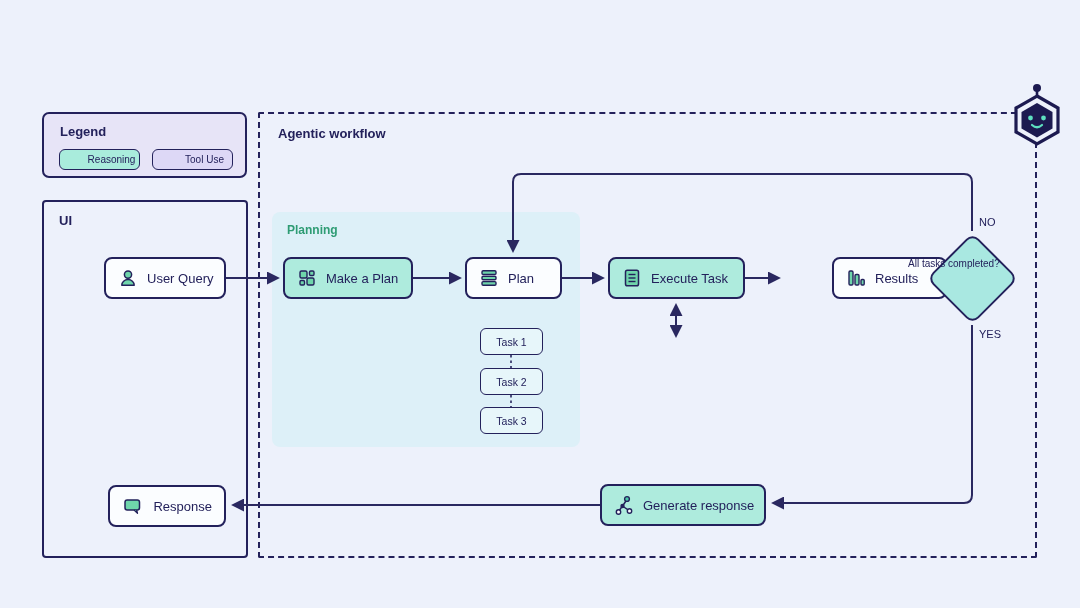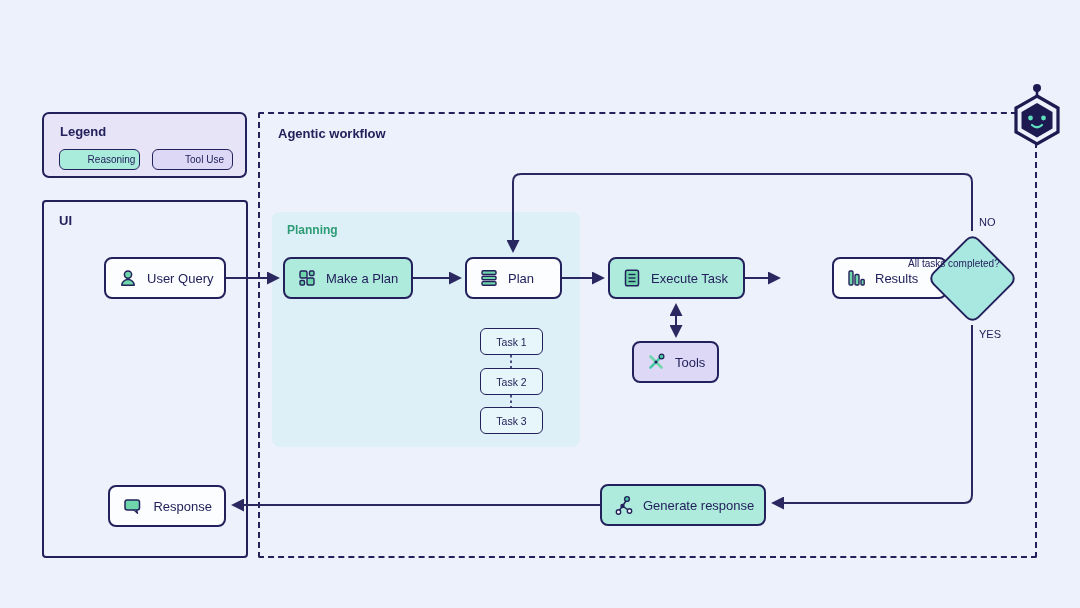--- a/index.html
+++ b/index.html
@@ -164,29 +164,20 @@
 
   <div class="node white" style="left:784px; top:257px; width:115px;margin-left:48px;">
     <svg width="20" height="20" viewBox="0 0 20 20">
       <rect x="3" y="3" width="4" height="14" rx="1.2" fill="#6fd5ab" stroke="#23215b" stroke-width="1.4"></rect>
       <rect x="9" y="6.5" width="4" height="10.5" rx="1.2" fill="#6fd5ab" stroke="#23215b" stroke-width="1.4"></rect>
       <rect x="15" y="11.5" width="3.2" height="5.5" rx="1" fill="#6fd5ab" stroke="#23215b" stroke-width="1.4"></rect>
     </svg>
     <span>Results</span>
   </div>
 
-  <div class="node lav" style="left:632px; top:341px; width:87px;">
-    <svg width="20" height="20" viewBox="0 0 20 20">
-      <line x1="4.5" y1="4.5" x2="15.5" y2="15.5" stroke="#6fd5ab" stroke-width="2.6" stroke-linecap="round"></line>
-      <line x1="15.5" y1="4.5" x2="4.5" y2="15.5" stroke="#49c8a8" stroke-width="2.6" stroke-linecap="round"></line>
-      <circle cx="15.5" cy="4.5" r="2.4" fill="#49c8a8" stroke="#23215b" stroke-width="1.2"></circle>
-      <circle cx="10" cy="10" r="1.5" fill="#23215b"></circle>
-    </svg>
-    <span>Tools</span>
-  </div>
 
   <div class="node mint" style="left:600px; top:484px; width:166px;">
     <svg width="20" height="20" viewBox="0 0 20 20">
       <line x1="8.5" y1="11" x2="13" y2="4.5" stroke="#23215b" stroke-width="1.5"></line>
       <line x1="8.5" y1="11" x2="4.5" y2="16.5" stroke="#23215b" stroke-width="1.5"></line>
       <line x1="8.5" y1="11" x2="15" y2="15.5" stroke="#23215b" stroke-width="1.5"></line>
       <circle cx="8.5" cy="11" r="2.2" fill="#23215b"></circle>
       <circle cx="13" cy="4" r="2.4" fill="#49c8a8" stroke="#23215b" stroke-width="1.4"></circle>
       <circle cx="4.5" cy="17" r="2.2" fill="#fbfdff" stroke="#23215b" stroke-width="1.4"></circle>
       <circle cx="15.5" cy="16" r="2.2" fill="#fbfdff" stroke="#23215b" stroke-width="1.4"></circle>

